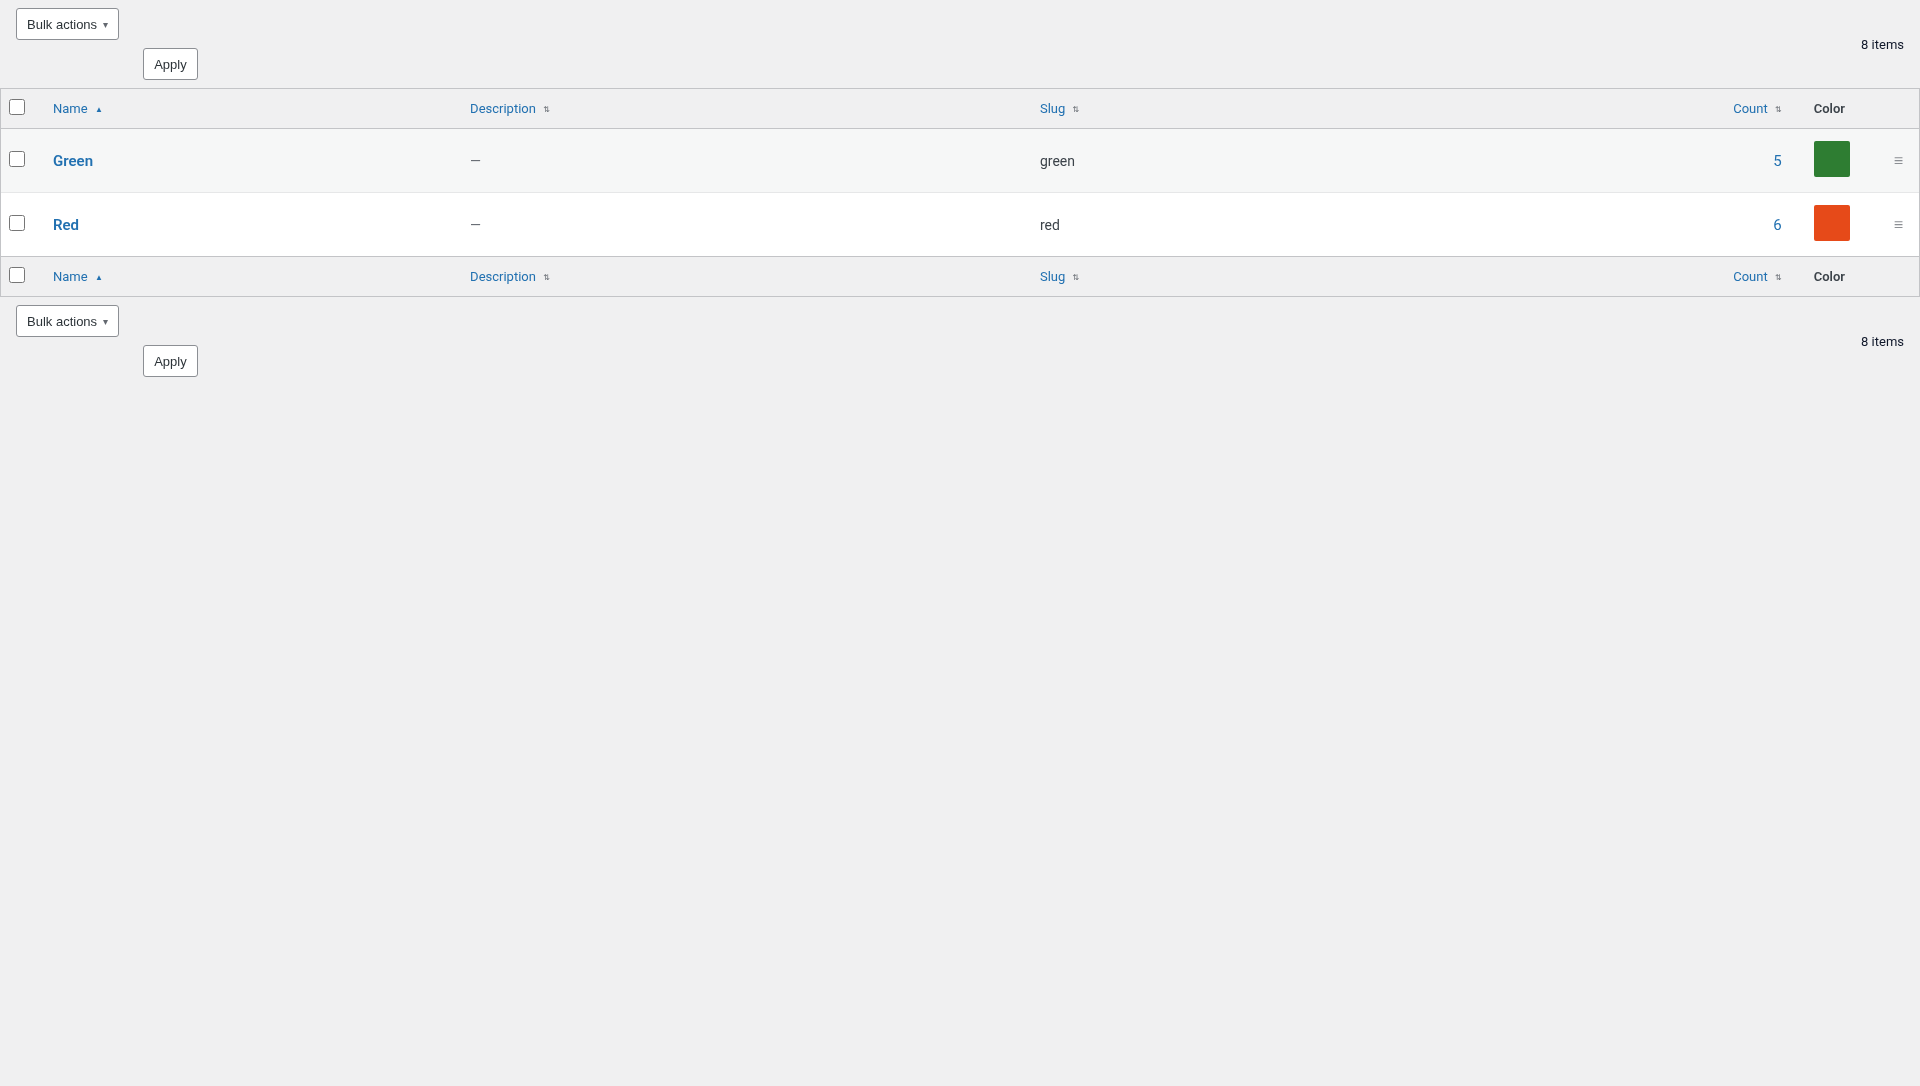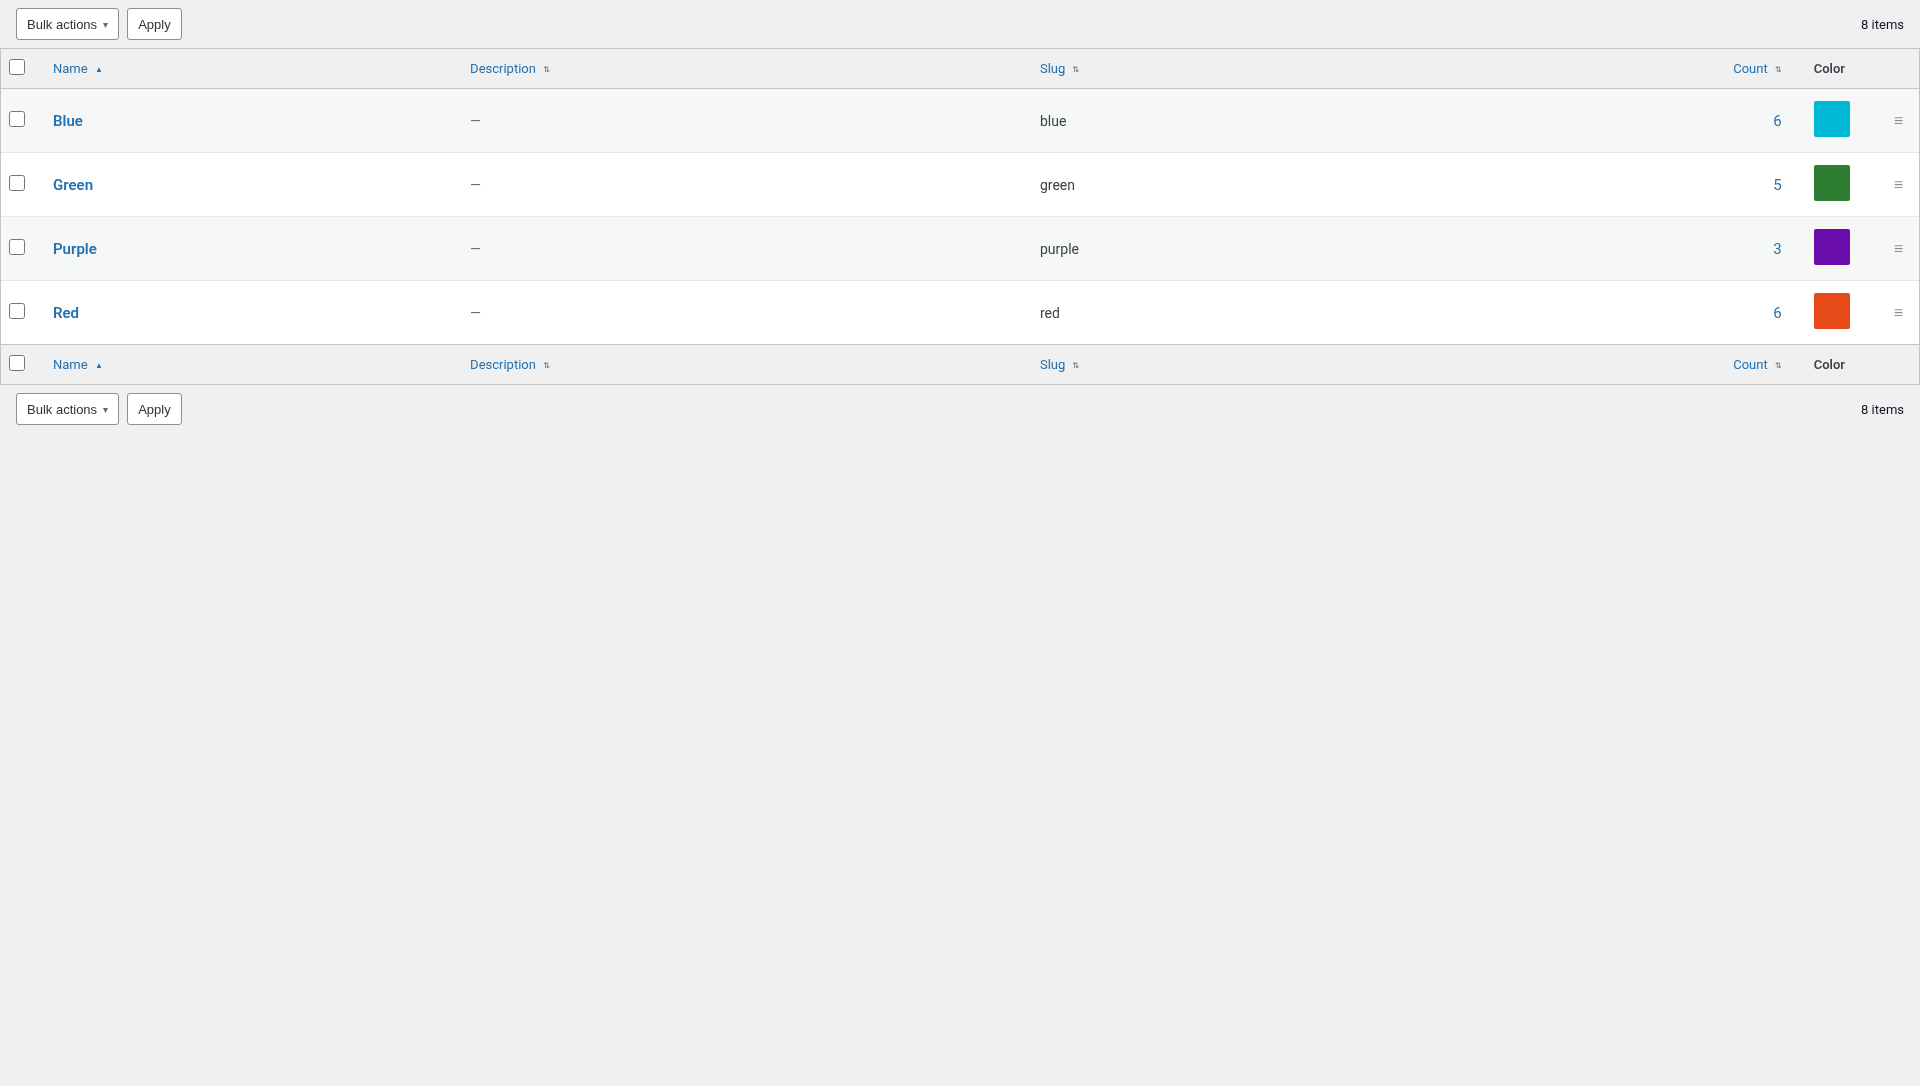--- a/index.html
+++ b/index.html
@@ -18,21 +18,21 @@
     .toolbar {
       display: flex;
       align-items: center;
       justify-content: space-between;
       padding: 8px 16px;
       background: #f0f0f1;
     }
     .toolbar-left {
       display: flex;
       align-items: flex-start;
-      gap: 8px;
+      gap: 24px;
     }
     .toolbar-right {
       color: #0f172a;
       font-size: 13px;
     }
     .bulk-actions-btn {
       display: flex;
       align-items: center;
       gap: 6px;
       padding: 4px 10px;
@@ -50,20 +50,21 @@
     }
     .apply-btn {
       padding: 4px 10px;
       background: #fff;
       border: 1px solid #8c8f94;
       border-radius: 3px;
       cursor: pointer;
       font-size: 13px;
       color: #2c3338;
       height: 32px;
+      margin-top: 40px;
     }
     .table-container {
       background: #f9a8d4;
       border: 1px solid #c3c4c7;
     }
     table {
       width: 100%;
       border-collapse: collapse;
     }
     thead tr th, tfoot tr th {
@@ -204,62 +205,32 @@
             <span class="sort-icon">⇅</span>
           </th>
           <th class="col-color">
             <span>Color</span>
           </th>
           <th class="col-drag"></th>
         </tr>
       </thead>
       <tbody id="table-body">
 
-      <tr>
-      <td class="col-check">
-        <input type="checkbox" style="">
-      </td>
-      <td class="col-name">
-        <a href="#">Blue</a>
-      </td>
-      <td class="col-desc">—</td>
-      <td class="col-slug">blue</td>
-      <td class="col-count">6</td>
-      <td class="col-color">
-        <span class="color-swatch" style="background:#00b8d4;"></span>
-      </td>
-      <td class="col-drag">≡</td>
-    </tr>
           <tr>
       <td class="col-check">
         <input type="checkbox" style="">
       </td>
       <td class="col-name">
         <a href="#">Green</a>
       </td>
       <td class="col-desc">—</td>
       <td class="col-slug">green</td>
       <td class="col-count">5</td>
       <td class="col-color">
         <span class="color-swatch" style="background:#2e7d32;"></span>
-      </td>
-      <td class="col-drag">≡</td>
-    </tr>
-          <tr>
-      <td class="col-check">
-        <input type="checkbox" style="">
-      </td>
-      <td class="col-name">
-        <a href="#">Purple</a>
-      </td>
-      <td class="col-desc">—</td>
-      <td class="col-slug">purple</td>
-      <td class="col-count">3</td>
-      <td class="col-color">
-        <span class="color-swatch" style="background:#6a0dad;"></span>
       </td>
       <td class="col-drag">≡</td>
     </tr>
           <tr>
       <td class="col-check">
         <input type="checkbox" style="">
       </td>
       <td class="col-name">
         <a href="#">Red</a>
       </td>

